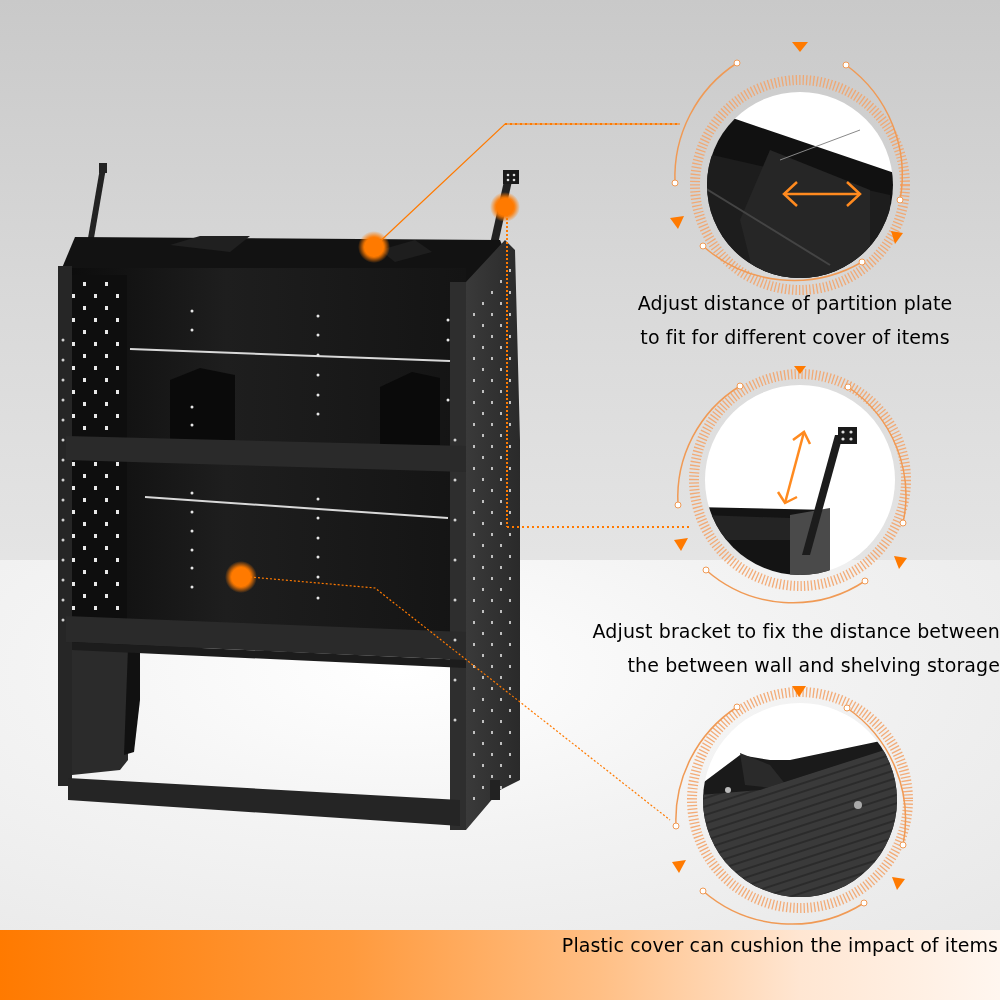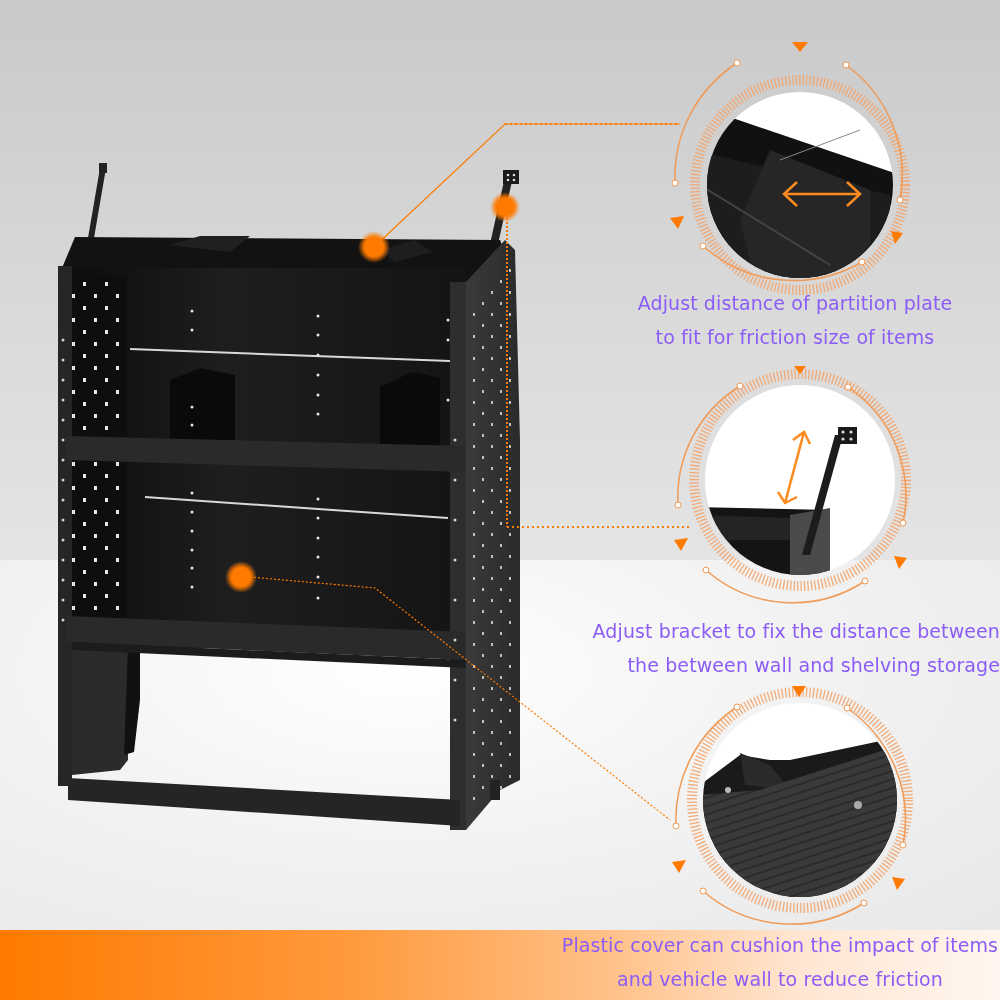--- a/index.html
+++ b/index.html
@@ -4,21 +4,21 @@
 <style>
   html, body { margin:0; padding:0; }
   body { width:1000px; height:1000px; overflow:hidden; position:relative;
     font-family:"DejaVu Sans", sans-serif;
     background: linear-gradient(180deg, #c9c9c9 0%, #d9d9d9 30%, #e6e6e6 60%, #f2f2f2 80%, #f4f4f4 100%); }
   .floor { position:absolute; left:0; top:560px; width:1000px; height:370px;
     background: radial-gradient(ellipse at 40% 30%, #ffffff 0%, #f3f3f3 45%, #e8e8e8 100%); }
   .bottom-band { position:absolute; left:0; top:930px; width:1000px; height:70px;
     background: linear-gradient(90deg, #ff7a00 0%, #ff9a3d 35%, #ffbf85 60%, #ffe6d2 80%, #fff6ef 100%); }
   svg.scene { position:absolute; left:0; top:0; }
-  .caption { position:absolute; text-align:center; color:#8b5cf6; font-size:19px; line-height:34px; letter-spacing:0.1px; }
+  .caption { position:absolute; text-align:center; color:#000000; font-size:19px; line-height:34px; letter-spacing:0.1px; }
   .cap1 { left:600px; top:286px; width:390px; }
   .cap2 { left:575px; top:614px; width:425px;text-align:right; }
   .cap3 { left:560px; top:928px; width:440px; }
   .caption span { display:block; white-space:nowrap; }
 </style>
 </head>
 <body>
 
 <div class="floor"></div>
 <div class="bottom-band"></div>
@@ -267,22 +267,21 @@
     <circle cx="703" cy="891" r="3" fill="#fff" stroke="#f09a55"></circle>
       <circle cx="864" cy="903" r="3" fill="#fff" stroke="#f09a55"></circle>
     <polygon points="792,686 806,686 799,697" fill="#ff7a00"></polygon>
     <polygon points="672,862 686,860 679,873" fill="#ff7a00"></polygon>
     <polygon points="892,877 905,879 897,890" fill="#ff7a00"></polygon>
   </g>
 </svg>
 
 <div class="caption cap1">
   <span>Adjust distance of partition plate</span>
-  <span>to fit for friction size of items</span>
+  <span>to fit for different cover of items</span>
 </div>
 <div class="caption cap2">
   <span>Adjust bracket to fix the distance between</span>
   <span>the between wall and shelving storage</span>
 </div>
 <div class="caption cap3">
   <span>Plastic cover can cushion the impact of items</span>
-  <span>and vehicle wall to reduce friction</span>
 </div>
 
 </body></html>

